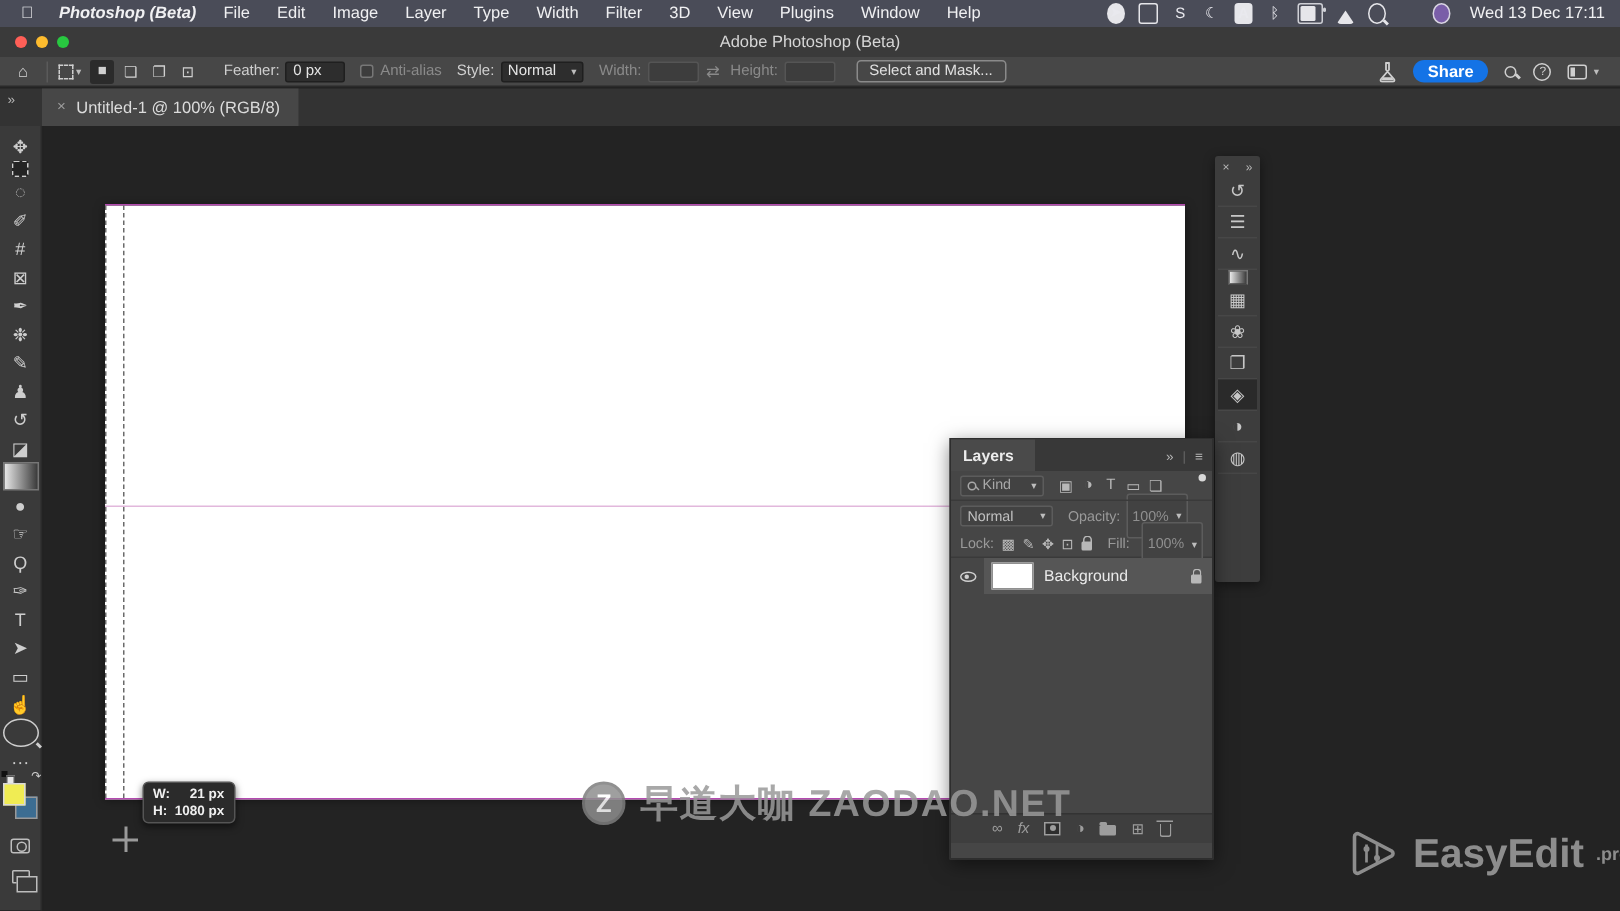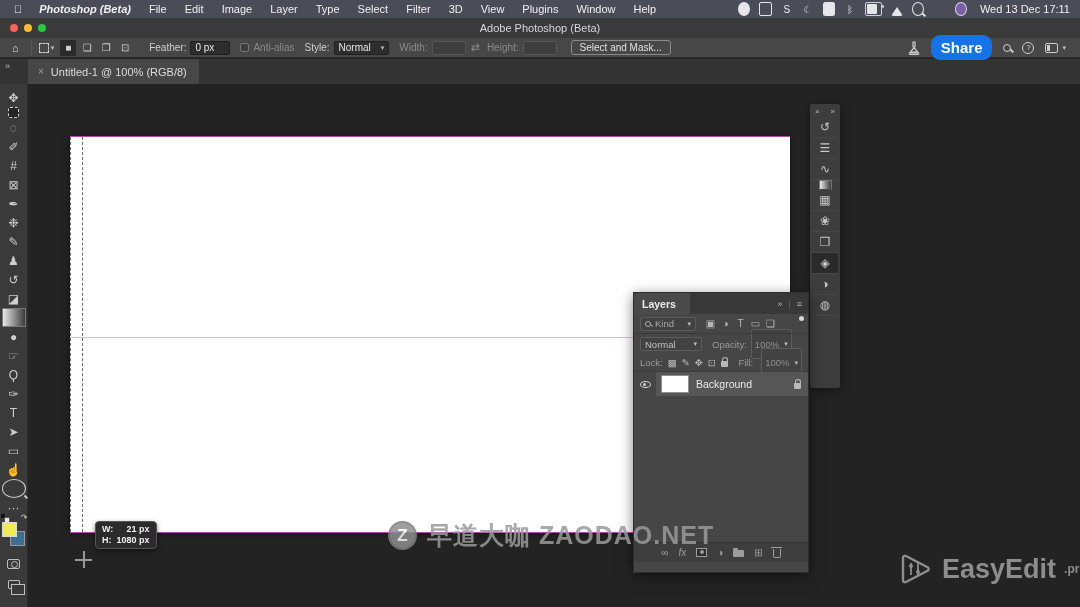--- a/index.html
+++ b/index.html
@@ -46,21 +46,21 @@
   .selmodes .li { width:16px; height:16px; display:inline-flex; align-items:center; justify-content:center; font-size:10px; color:#d0d0d0; }
   .selmodes .sel { background:#2b2b2b; border-radius:2px; }
   .ob-label { margin:0 4px 0 10px; color:#cfcfcf; }
   .dim { color:#8a8a8a !important; }
   .ob-input { background:#2d2d2d; border:1px solid #1f1f1f; color:#e6e6e6; height:14px; min-width:40px; padding:0 4px; font-size:10px; display:inline-flex; align-items:center; border-radius:2px; }
   .ob-input.empty { background:#3d3d3d; border-color:#555; min-width:34px; }
   .ob-select { background:#2d2d2d; border:1px solid #1f1f1f; color:#e6e6e6; height:14px; padding:0 4px; display:inline-flex; align-items:center; gap:8px; border-radius:2px; }
   .ob-check { width:9px; height:9px; border:1px solid #777; border-radius:2px; margin:0 4px 0 10px; background:#3d3d3d; }
   .ob-btn { border:1px solid #8a8a8a; border-radius:3px; color:#e0e0e0; background:#474747; height:15px; display:inline-flex; align-items:center; padding:0 8px; margin-left:14px; font-size:10px; }
   #ob-right { margin-left:auto; display:flex; align-items:center; gap:11px; padding-right:14px; }
-  .share-btn { background:#1473e6; color:#fff; border-radius:9px; height:25px; padding:0 10px; display:inline-flex; align-items:center; font-size:15px; font-weight:bold; }
+  .share-btn { background:#1473e6; color:#fff; border-radius:9px; height:15px; padding:0 10px; display:inline-flex; align-items:center; font-size:11px; font-weight:bold; }
   .help-ico { width:12px; height:12px; border:1.3px solid #cfcfcf; border-radius:50%; color:#cfcfcf; font-size:8px; display:inline-flex; align-items:center; justify-content:center; }
   .ws-ico { width:13px; height:10px; border:1.3px solid #cfcfcf; border-radius:2px; position:relative; }
   .ws-ico::before { content:""; position:absolute; left:1px; top:1px; bottom:1px; width:3px; background:#cfcfcf; }
   .mag2 { width:8px; height:8px; border:1.5px solid #cfcfcf; border-radius:50%; position:relative; }
   .mag2::after { content:""; position:absolute; width:4px; height:1.5px; background:#cfcfcf; right:-3.5px; bottom:-1px; transform:rotate(45deg); }
 
   
   #tabstrip { left:0; top:59px; width:1080px; height:25px; background:#333333; z-index:50; }
   #tab-collapse { position:absolute; left:5px; top:2px; color:#b5b5b5; font-size:9px; }
   #doc-tab { position:absolute; left:28px; top:0; height:25px; background:#474747; display:flex; align-items:center; gap:7px; padding:0 12px 0 10px; color:#dcdcdc; font-size:11px; }
@@ -160,21 +160,21 @@
 <div id="menubar" class="abs">
   <div class="left">
     <span class="apple"></span>
     <span class="mb-item mb-app">Photoshop (Beta)</span>
     <span class="mb-menus" style="display:flex;">
         <span class="mb-item">File</span>
         <span class="mb-item">Edit</span>
         <span class="mb-item">Image</span>
         <span class="mb-item">Layer</span>
         <span class="mb-item">Type</span>
-        <span class="mb-item">Select</span>
+        <span class="mb-item">Width</span>
         <span class="mb-item">Filter</span>
         <span class="mb-item">3D</span>
         <span class="mb-item">View</span>
         <span class="mb-item">Plugins</span>
         <span class="mb-item">Window</span>
         <span class="mb-item">Help</span>
       </span>
   </div>
   <div class="right">
     <span style="display:flex;align-items:center;gap:9px;">

